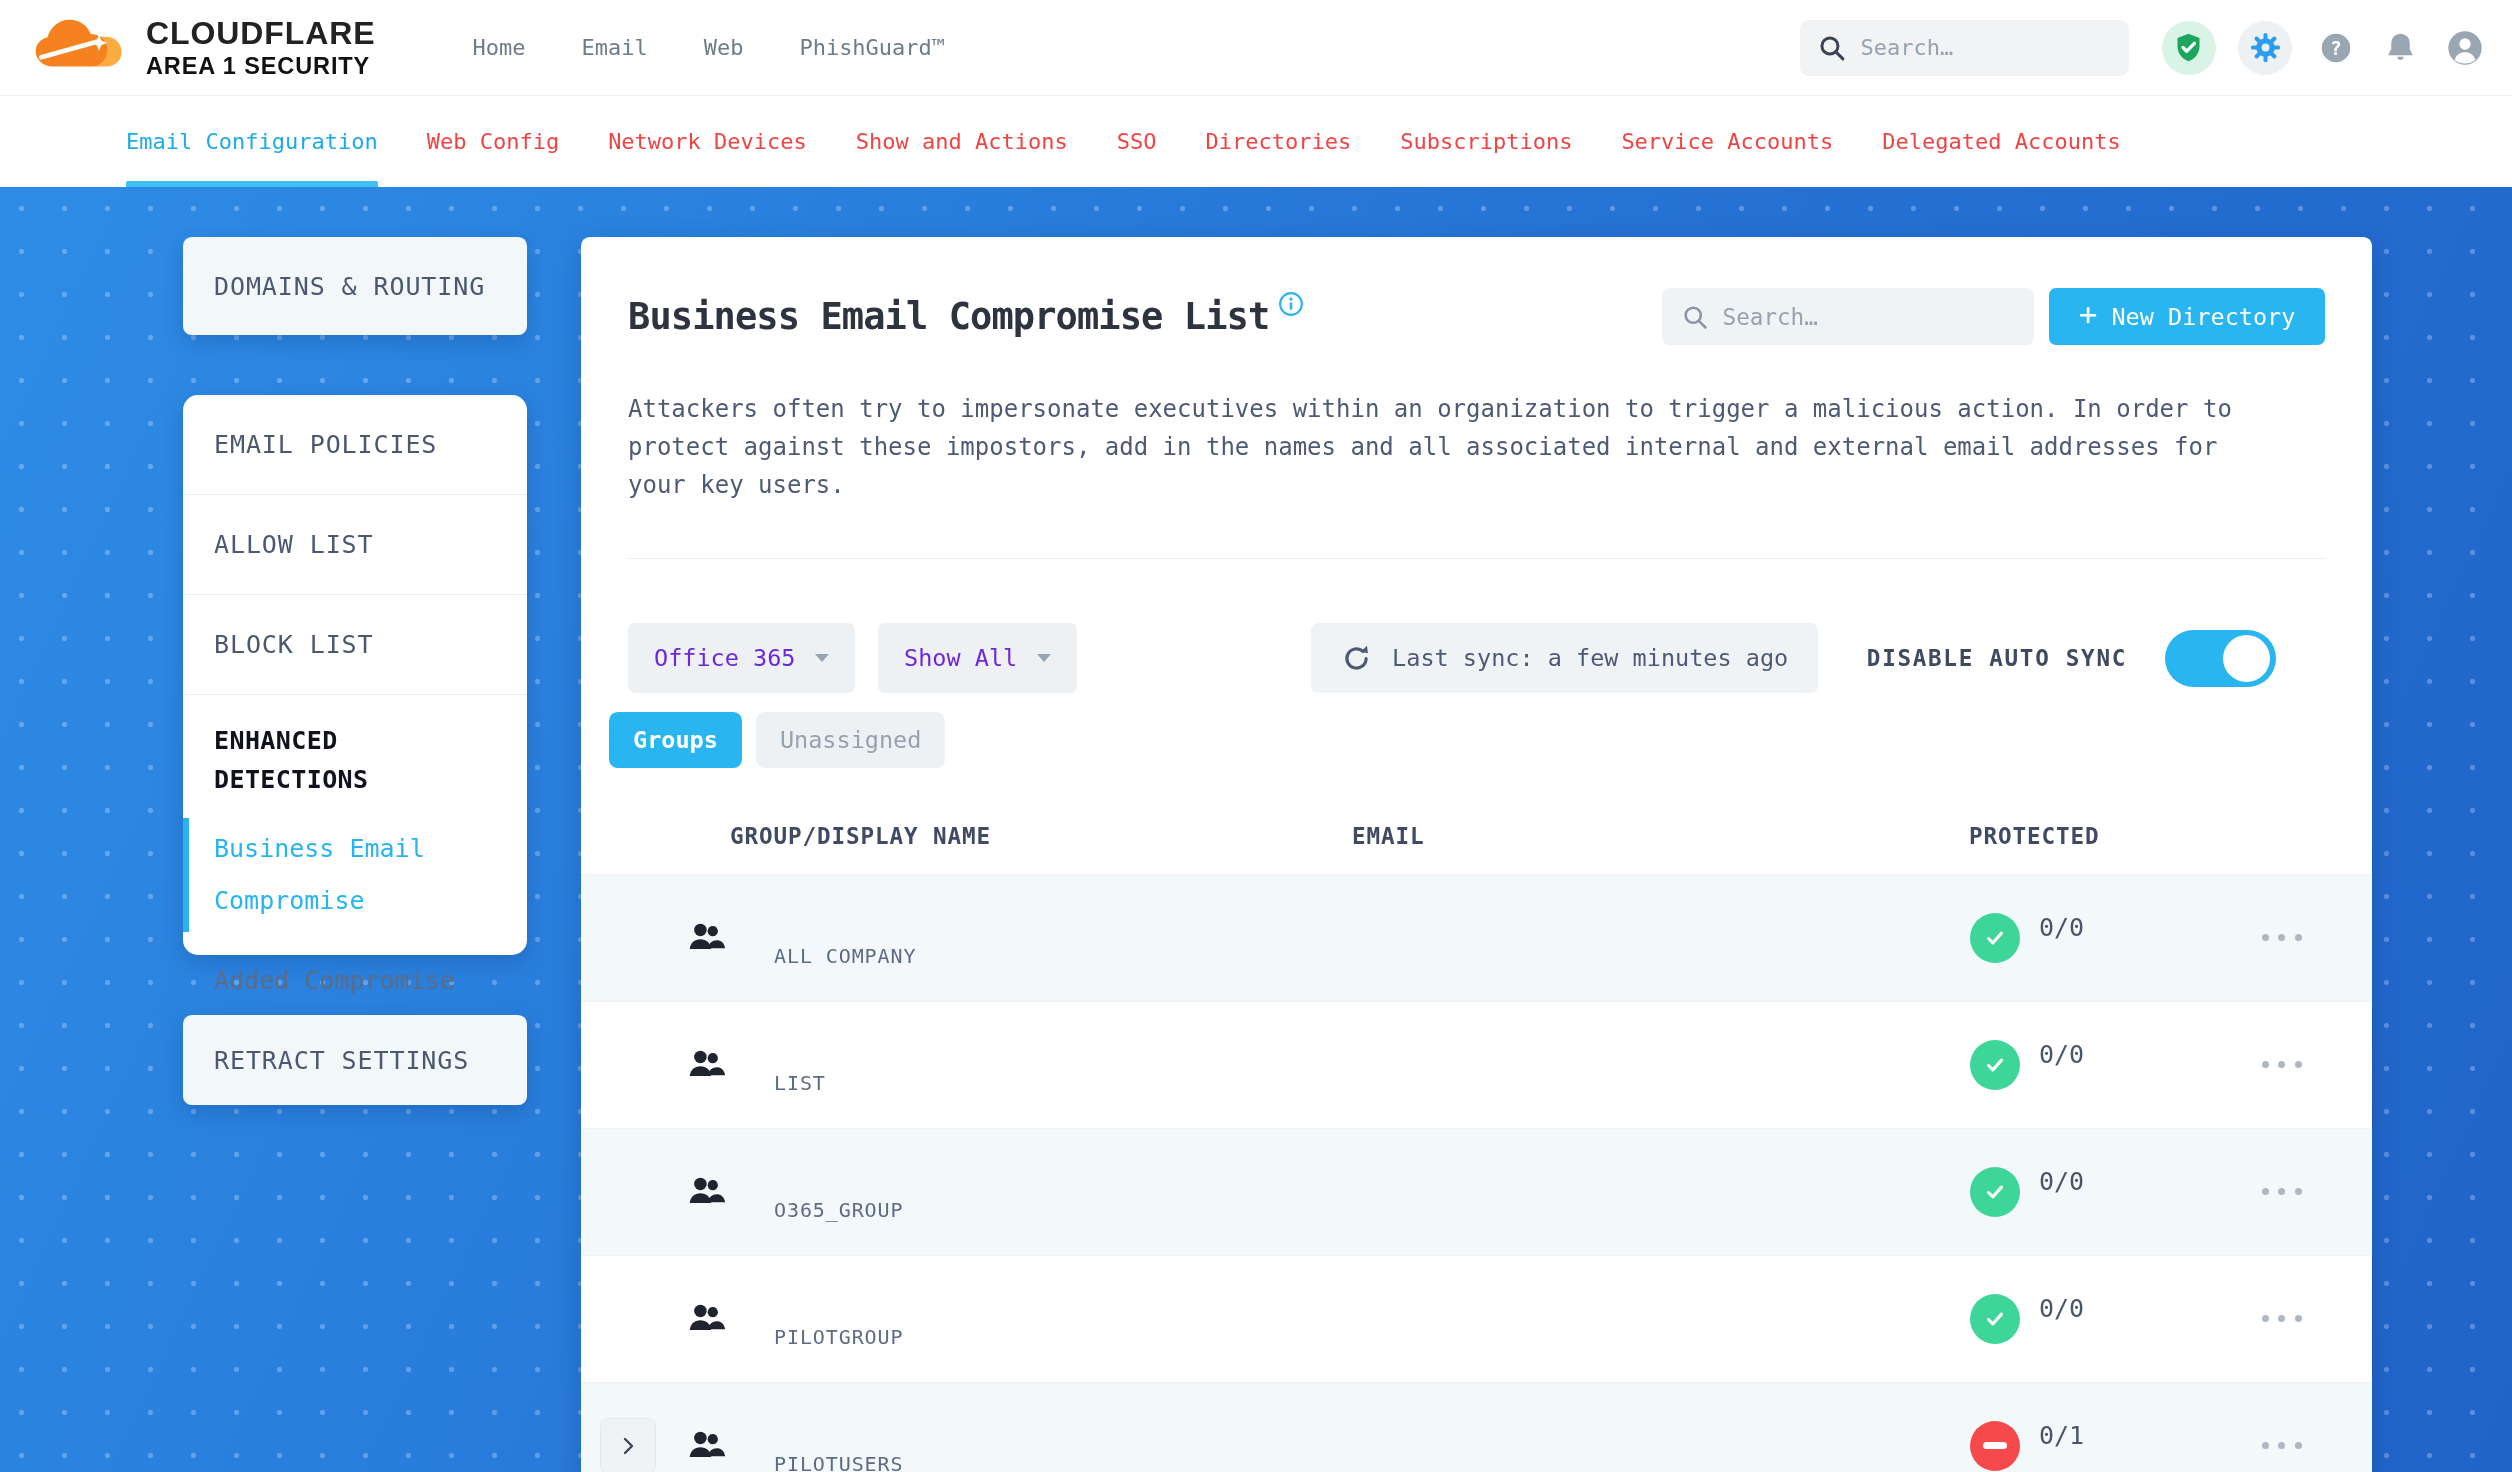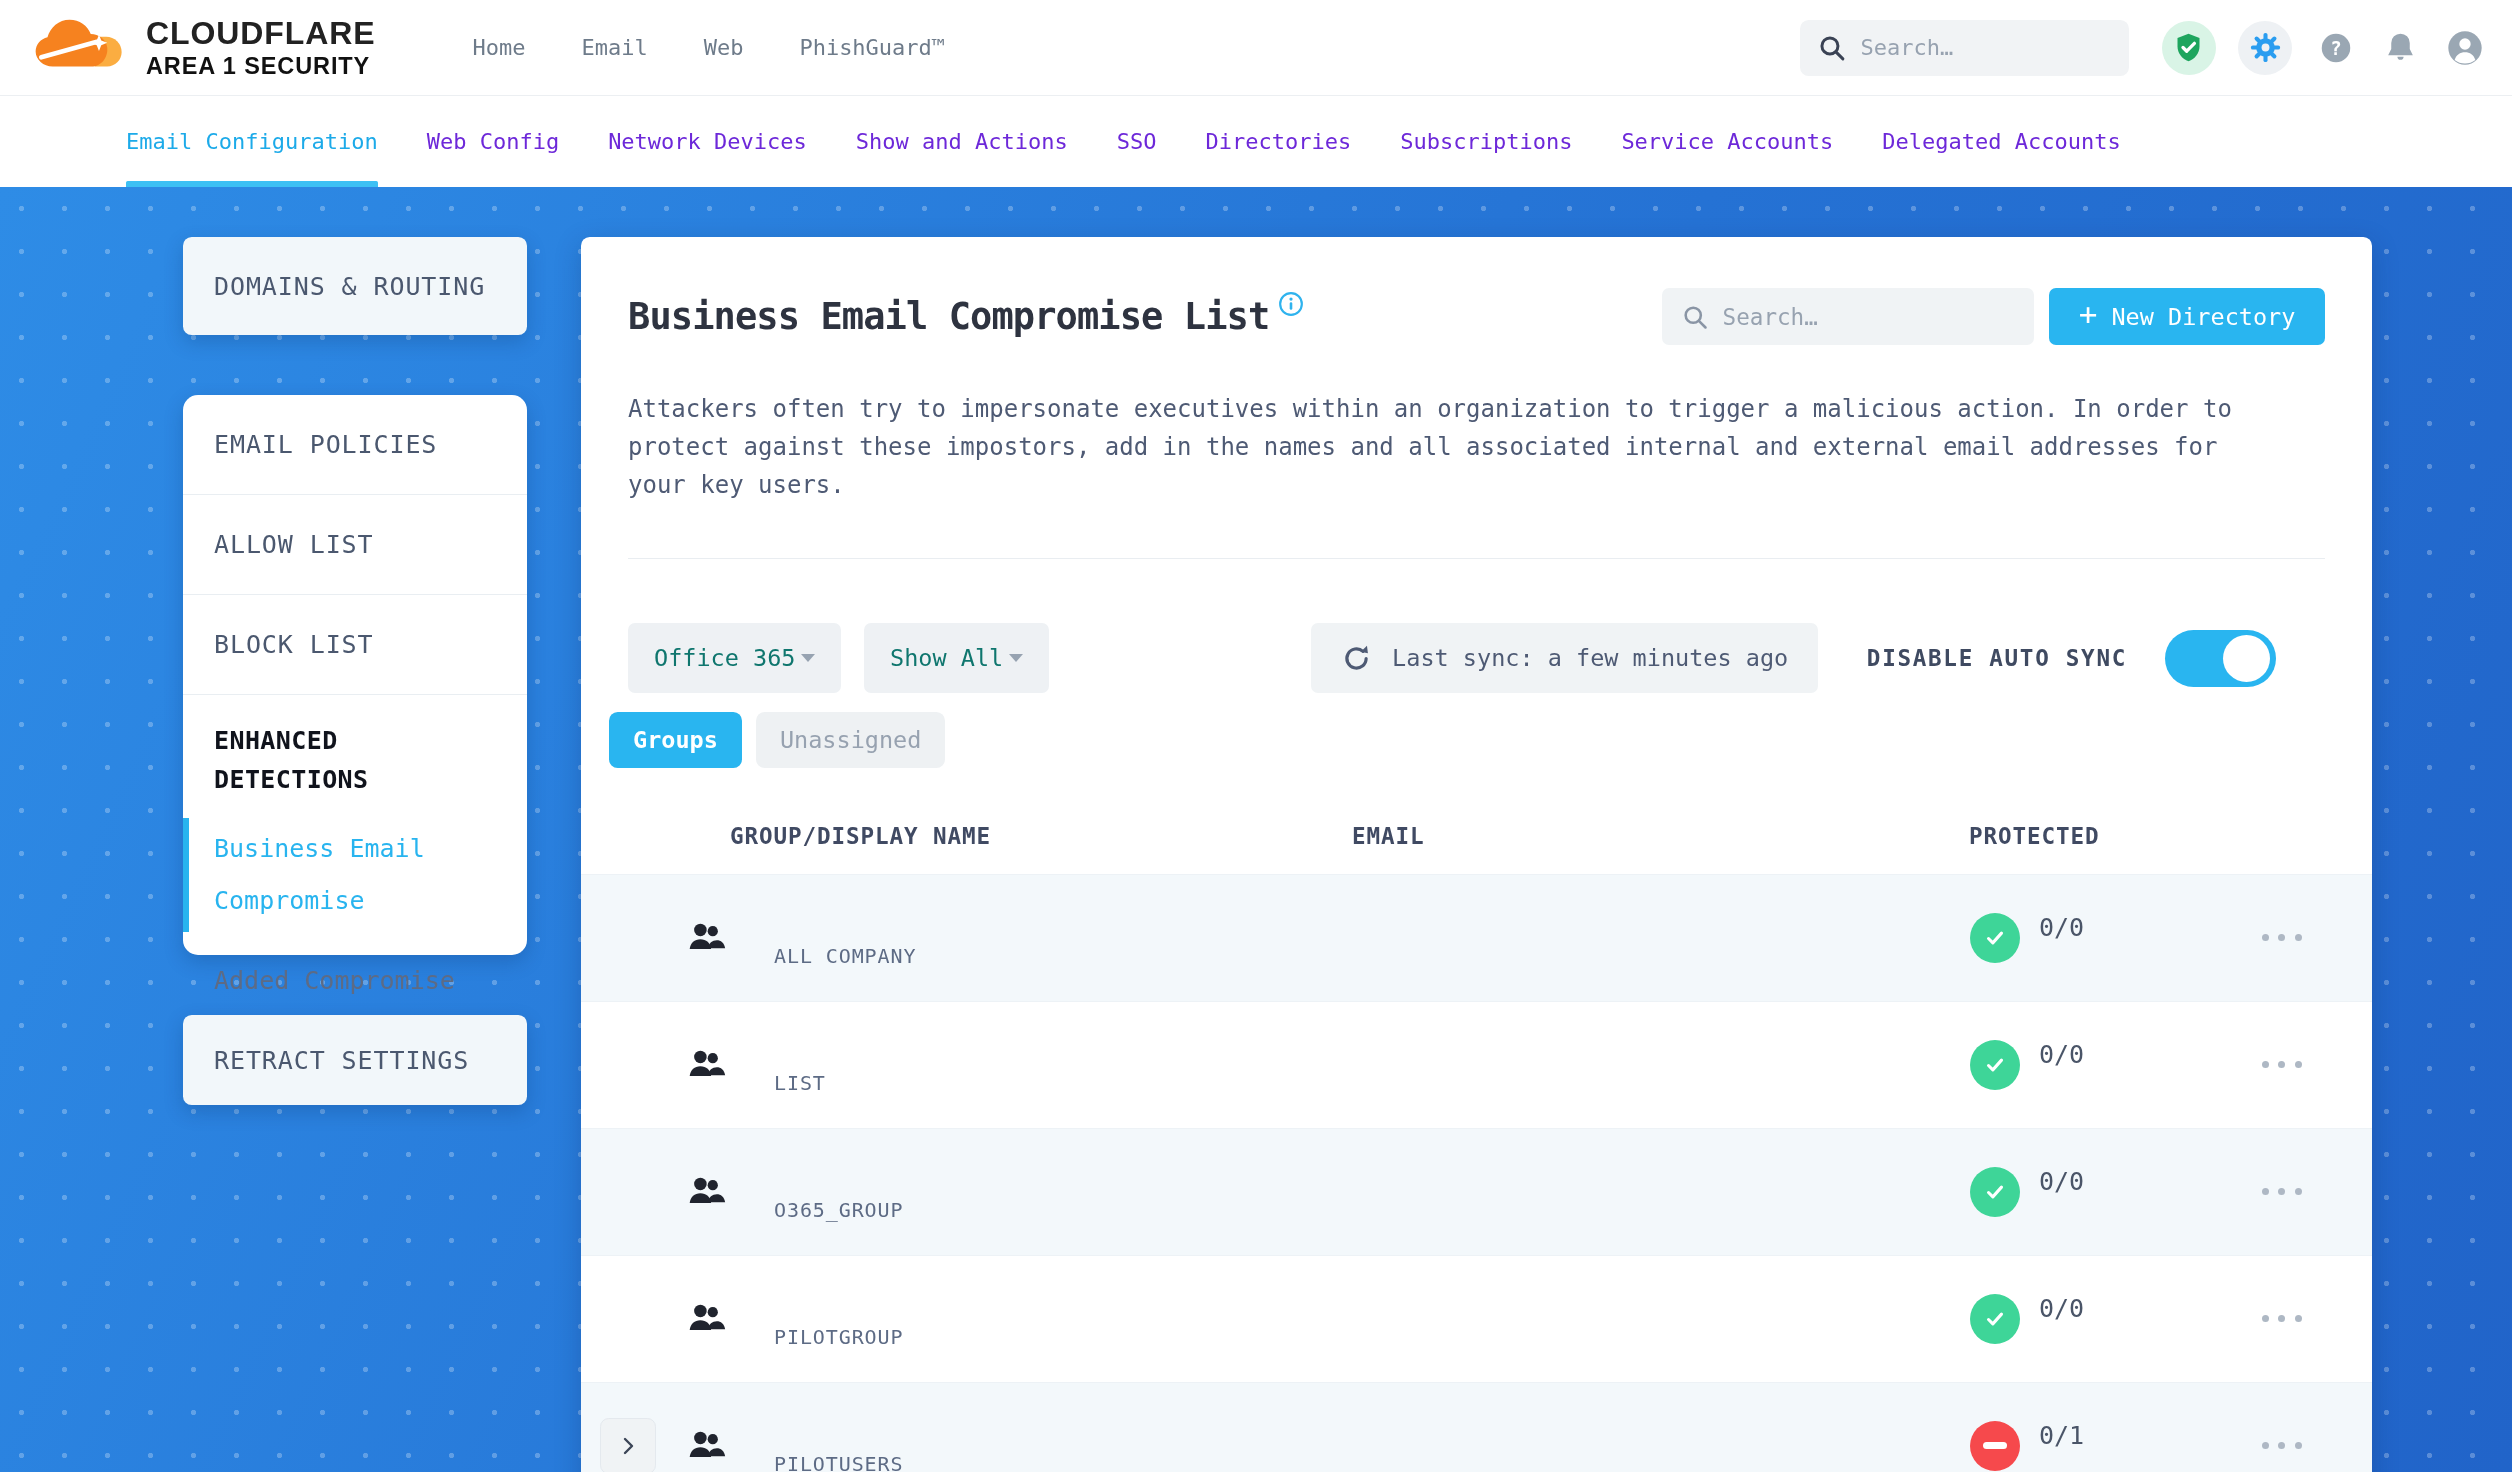--- a/index.html
+++ b/index.html
@@ -28,21 +28,21 @@
   .top-search input{ border:none; outline:none; background:transparent; width:100%;
     font:22px "DejaVu Sans Mono",monospace; color:#3c4557; }
   .top-search input::placeholder{ color:#97a2b0; }
   .top-icons{ display:flex; align-items:center; gap:22.6px; margin-left:33px; }
   .icon-chip{ width:54px; height:54px; border-radius:50%; display:flex; align-items:center; justify-content:center; cursor:pointer; }
   .chip-green{ background:#d9f4e6; }
   .chip-gray{ background:#eef1f4; }
   .icon-plain{ width:42px; height:42px; display:flex; align-items:center; justify-content:center; cursor:pointer; }
   
   .tabbar{ height:91px; background:#fff; display:flex; padding-left:126px; gap:49px; position:relative; z-index:4; }
-  .tab{ position:relative; display:flex; align-items:center; font-size:22px; color:#6d28d9; cursor:pointer; white-space:nowrap; }
+  .tab{ position:relative; display:flex; align-items:center; font-size:22px; color:#ef4444; cursor:pointer; white-space:nowrap; }
   .tab.active{ color:#1caae9; }
   .tab.active::after{ content:""; position:absolute; left:0; right:0; bottom:0; height:6px; background:#3dc0f4; border-radius:1.7px 1.7px 0 0; }
   
   .stage{
     position:relative; height:1286px; overflow:hidden;
     background-image:
       radial-gradient(circle, rgba(255,255,255,.26) 2.3px, rgba(255,255,255,0) 3px),
       linear-gradient(115deg,#2e8ce6 0%, #2572d4 55%, #2164c9 100%);
     background-size:43px 43px, cover;
   }
@@ -72,21 +72,21 @@
   .card-search input{ border:none; outline:none; background:transparent; width:100%;
     font:22.6px "DejaVu Sans Mono",monospace; color:#3c4557; }
   .card-search input::placeholder{ color:#97a2b0; }
   .new-dir-btn{ margin-left:15.6px; height:57px; padding:0 29.6px; background:#29b5f0; border:none; border-radius:7px;
     color:#fff; font:23.5px "DejaVu Sans Mono",monospace; display:flex; align-items:center; gap:14px; cursor:pointer; }
   .new-dir-btn .plus{ font-size:31px; line-height:1; margin-top:-3.5px; }
   .description{ margin:43px 47px 0; width:1656px; font-size:24px; line-height:38px; color:#4e5a74; }
   .divider{ margin:54px 47px 0; border-top:1.7px solid #e9edf1; }
   .filter-row{ margin:64px 96px 0 47px; height:70px; display:flex; align-items:center; }
   .drop-btn{ height:70px; padding:0 26px; background:#eef1f4; border:none; border-radius:7px;
-    font:23.5px "DejaVu Sans Mono",monospace; color:#0f766e; display:flex; align-items:center; gap:6px; cursor:pointer;justify-content:space-between; }
+    font:23.5px "DejaVu Sans Mono",monospace; color:#6d28d9; display:flex; align-items:center; gap:20px; cursor:pointer;justify-content:space-between; }
   .drop-btn + .drop-btn{ margin-left:22.6px; }
   .caret{ width:0; height:0; border-left:7px solid transparent; border-right:7px solid transparent; border-top:8.7px solid #97a3b1; }
   .sync-pill{ margin-left:auto; height:70px; background:#f0f3f5; border-radius:7px; padding:0 29.6px;
     display:flex; align-items:center; gap:19px; font-size:23.5px; color:#4e5a74; }
   .autosync-label{ margin-left:49px; font-size:22.6px; font-weight:bold; color:#3f4a61; letter-spacing:1.7px; }
   .toggle{ margin-left:38px; width:111px; height:57px; border-radius:29px; background:#29b5f0; position:relative; cursor:pointer; flex:none; }
   .toggle .knob{ position:absolute; right:6px; top:5.2px; width:47px; height:47px; border-radius:50%; background:#fff; }
   .pills-row{ margin:19px 47px 0 28px; height:56px; display:flex; align-items:center; gap:14px; }
   .view-pill{ height:56px; padding:0 24px; border-radius:8.7px; border:none; display:flex; align-items:center;
     font:23.5px "DejaVu Sans Mono",monospace; cursor:pointer; background:#eef1f3; color:#97a2b0; }

